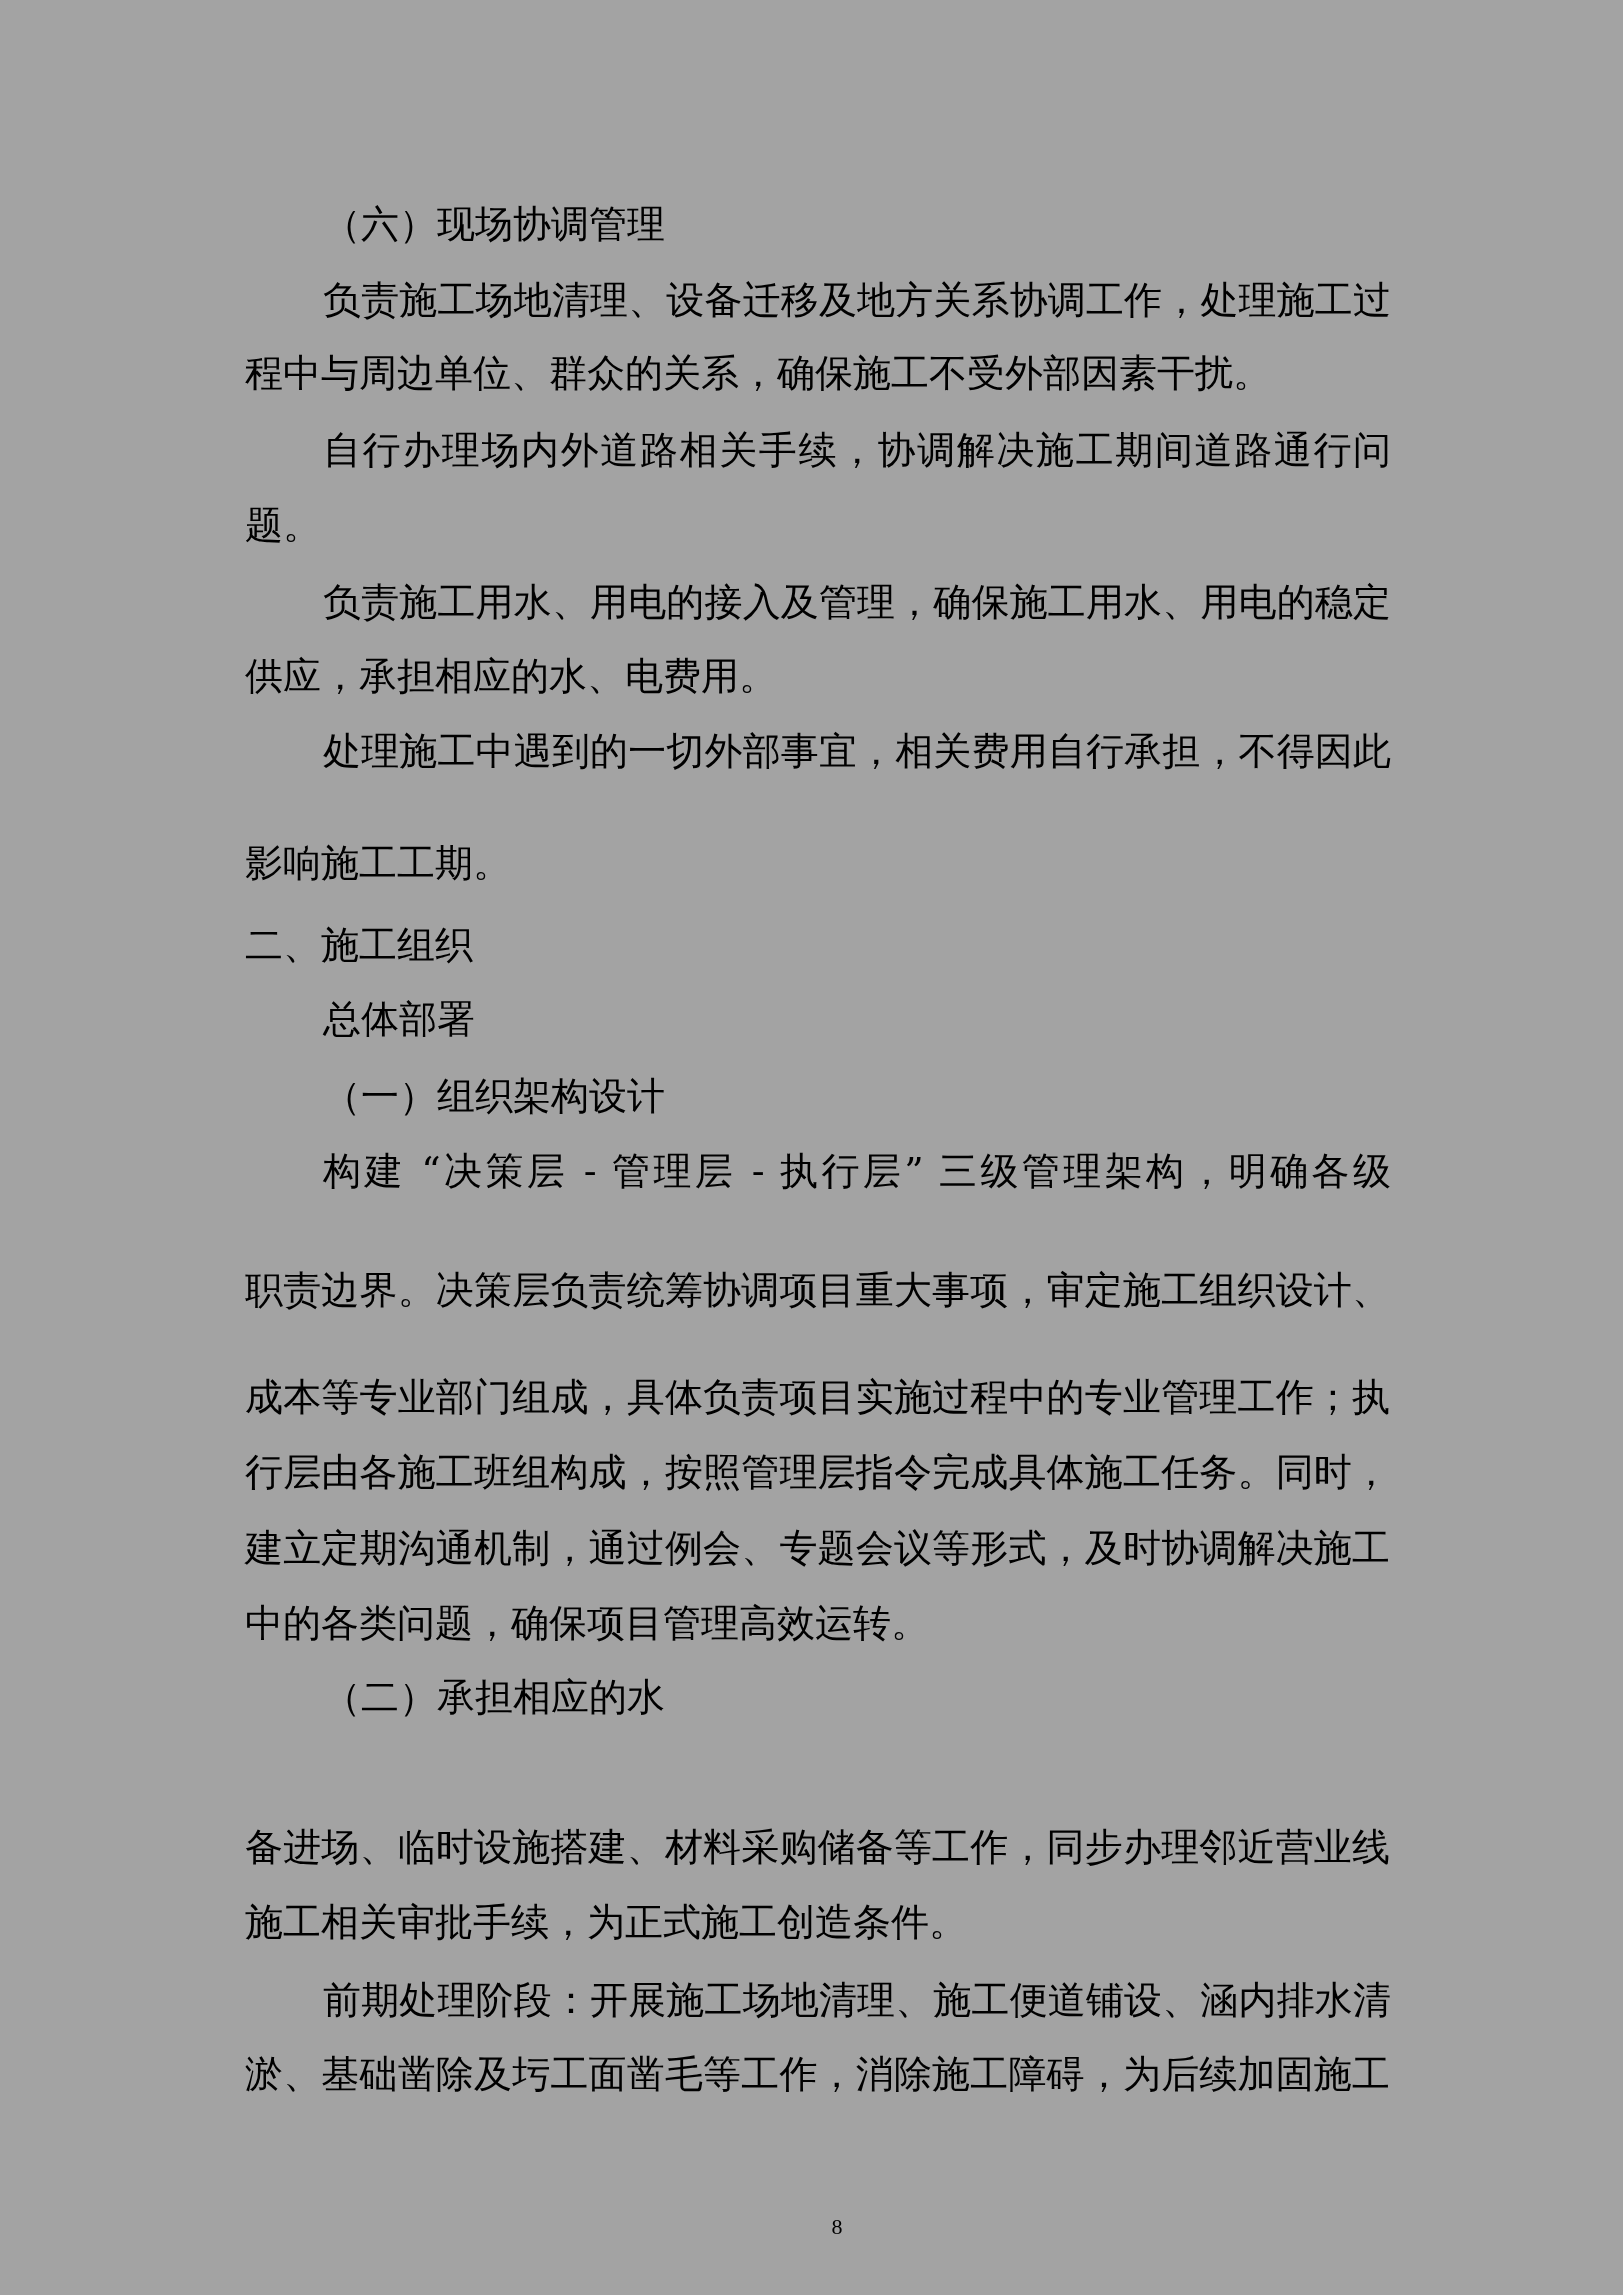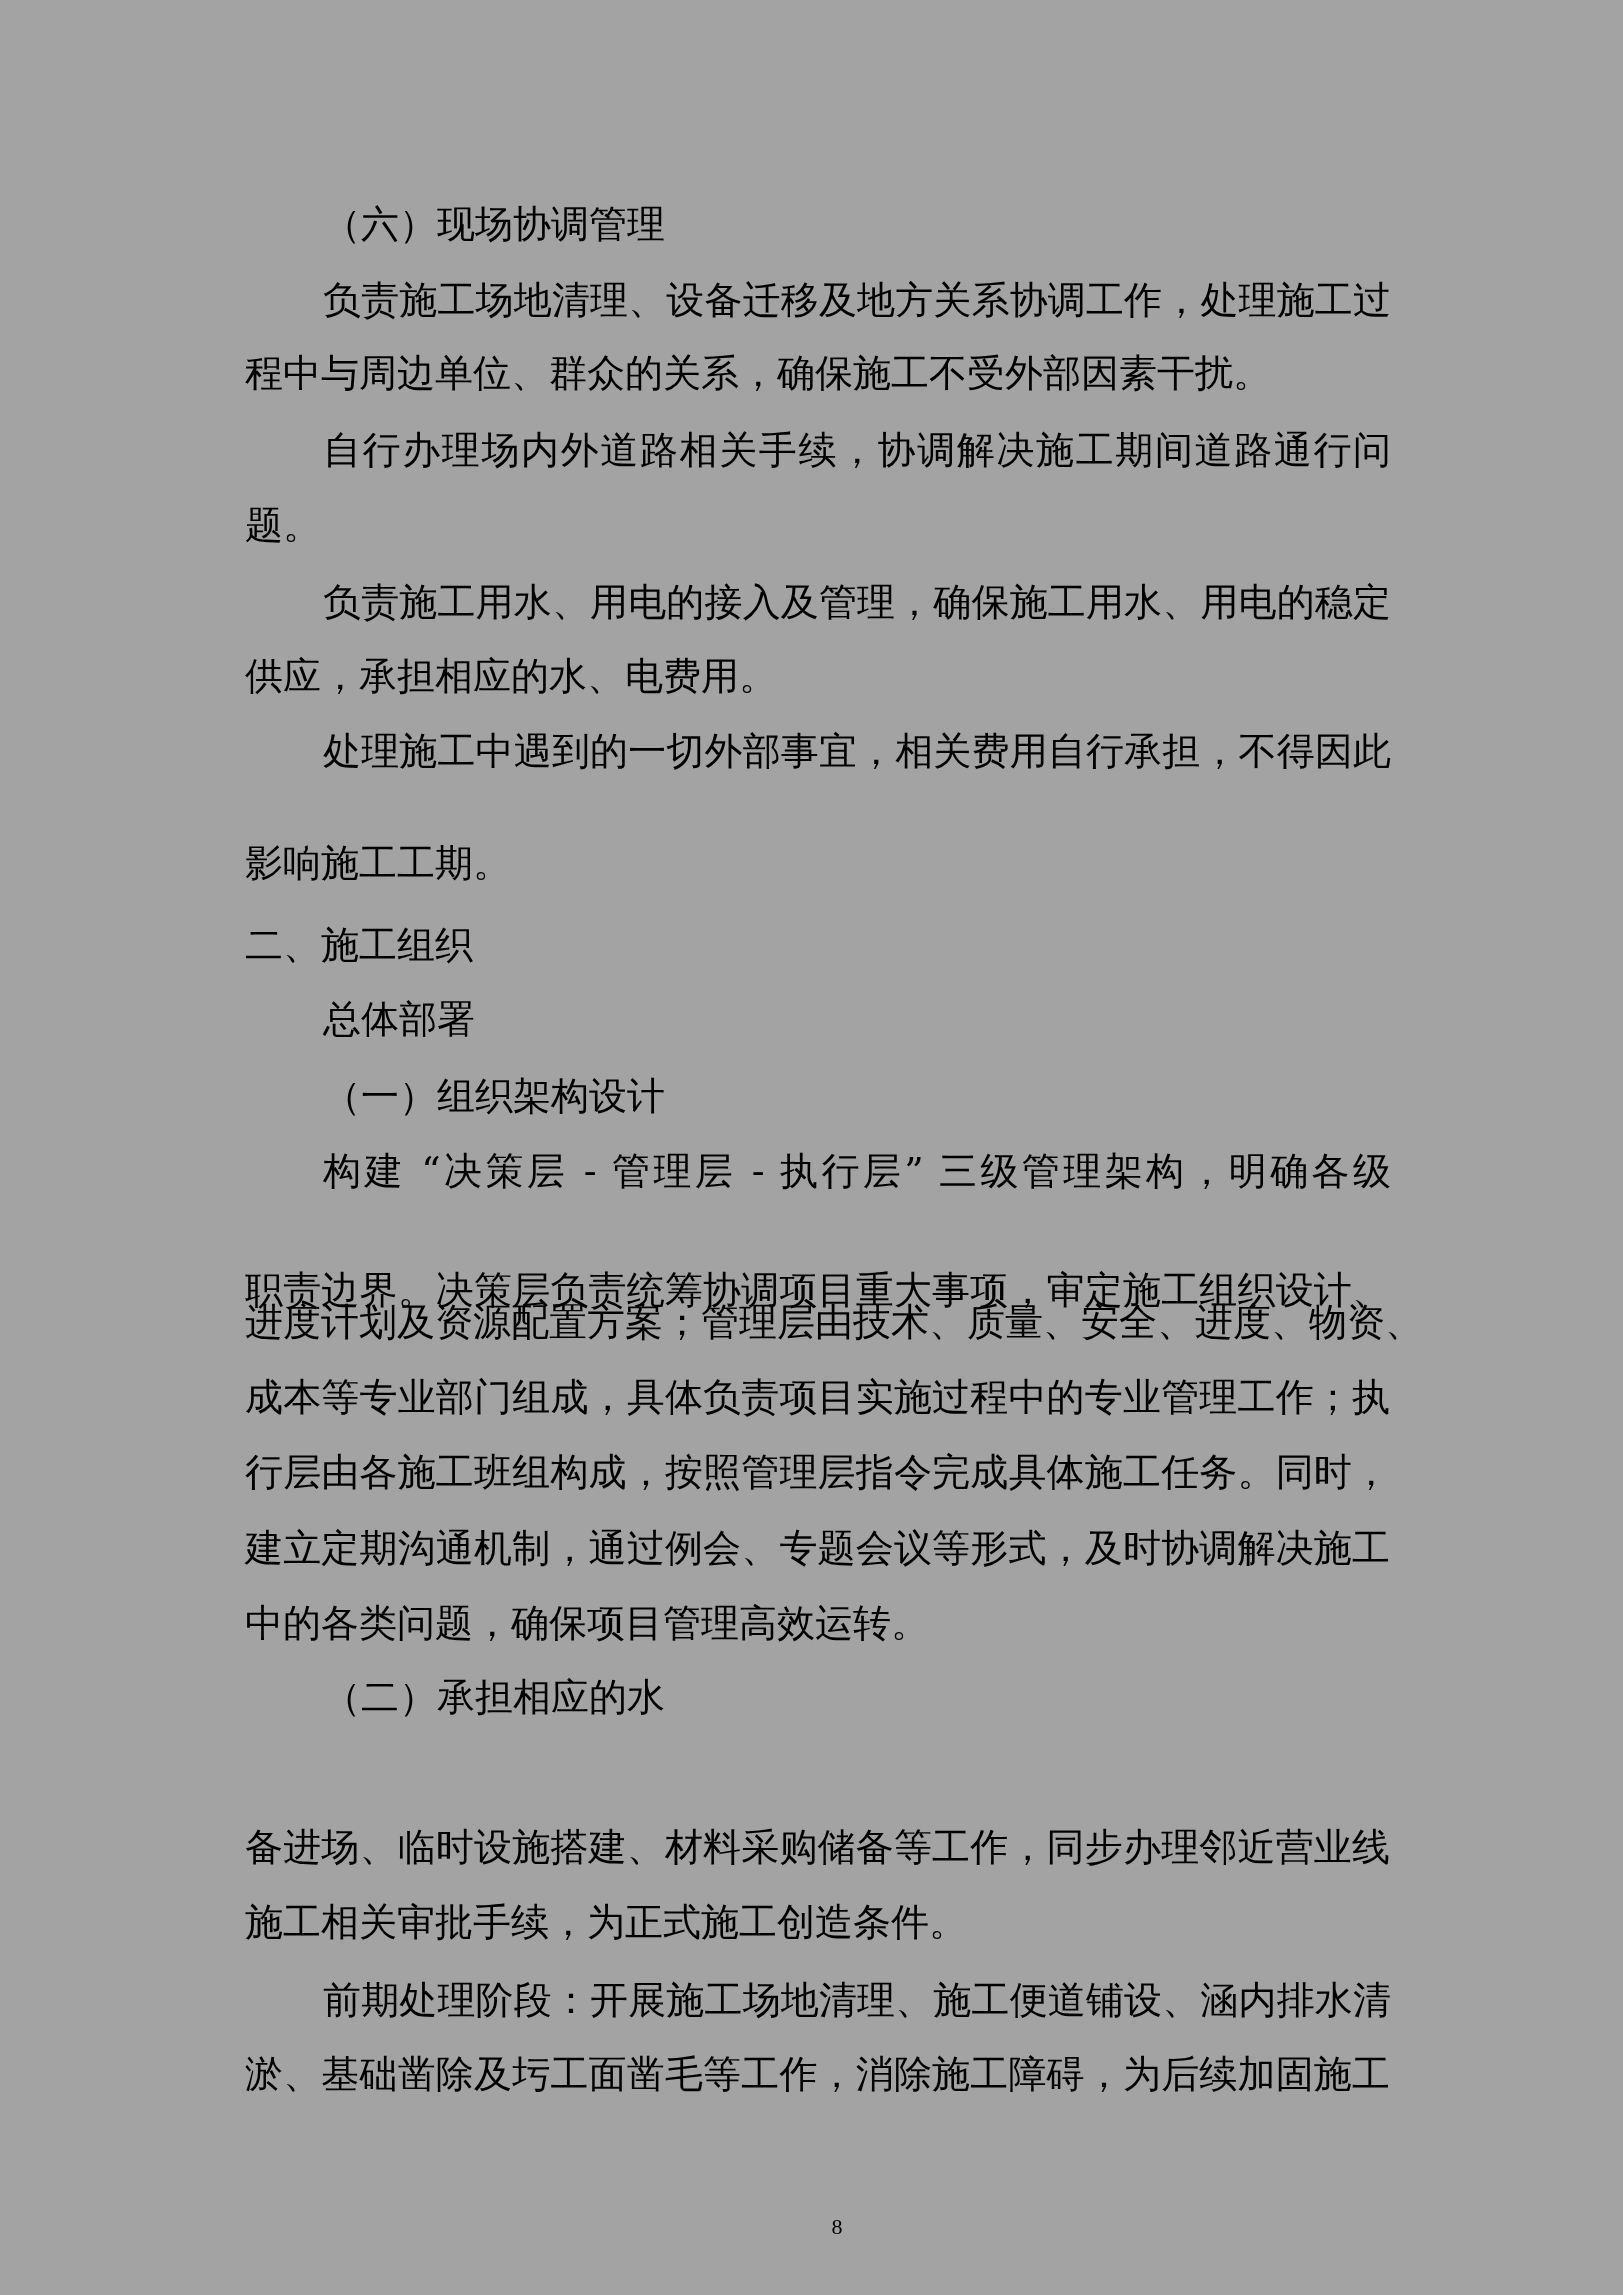--- a/index.html
+++ b/index.html
@@ -51,21 +51,20 @@
 
   <div class="line indent" style="top:725px;">处理施工中遇到的一切外部事宜，相关费用自行承担，不得因此</div>
   <div class="line last" style="top:797px;margin-top:40px;">影响施工工期。</div>
 
   <div class="line short" style="top:919px;">二、施工组织</div>
   <div class="line indent short" style="top:1070px;">（一）组织架构设计</div>
 
   <div class="line indent short" style="top:993px;">总体部署</div>
   <div class="line indent" style="top:1145px;">构建 “决策层 - 管理层 - 执行层” 三级管理架构，明确各级</div>
   <div class="line" style="top:1220px;margin-top:44px;">职责边界。决策层负责统筹协调项目重大事项，审定施工组织设计、</div>
-  <div class="line" style="top:1296px;">进度计划及资源配置方案；管理层由技术、质量、安全、进度、物资、</div>
   <div class="line" style="top:1371px;">成本等专业部门组成，具体负责项目实施过程中的专业管理工作；执</div>
   <div class="line" style="top:1446px;">行层由各施工班组构成，按照管理层指令完成具体施工任务。同时，</div>
   <div class="line" style="top:1522px;">建立定期沟通机制，通过例会、专题会议等形式，及时协调解决施工</div>
   <div class="line last" style="top:1597px;">中的各类问题，确保项目管理高效运转。</div>
 
   <div class="line indent short" style="top:1671px;">（二）承担相应的水</div>
   <div class="line" style="top:1821px;">备进场、临时设施搭建、材料采购储备等工作，同步办理邻近营业线</div>
   <div class="line last" style="top:1896px;">施工相关审批手续，为正式施工创造条件。</div>
 
   <div class="line indent" style="top:1974px;">前期处理阶段：开展施工场地清理、施工便道铺设、涵内排水清</div>

